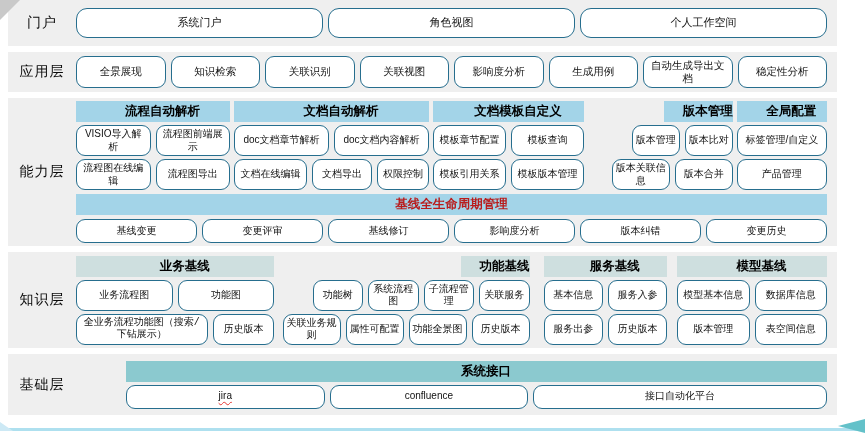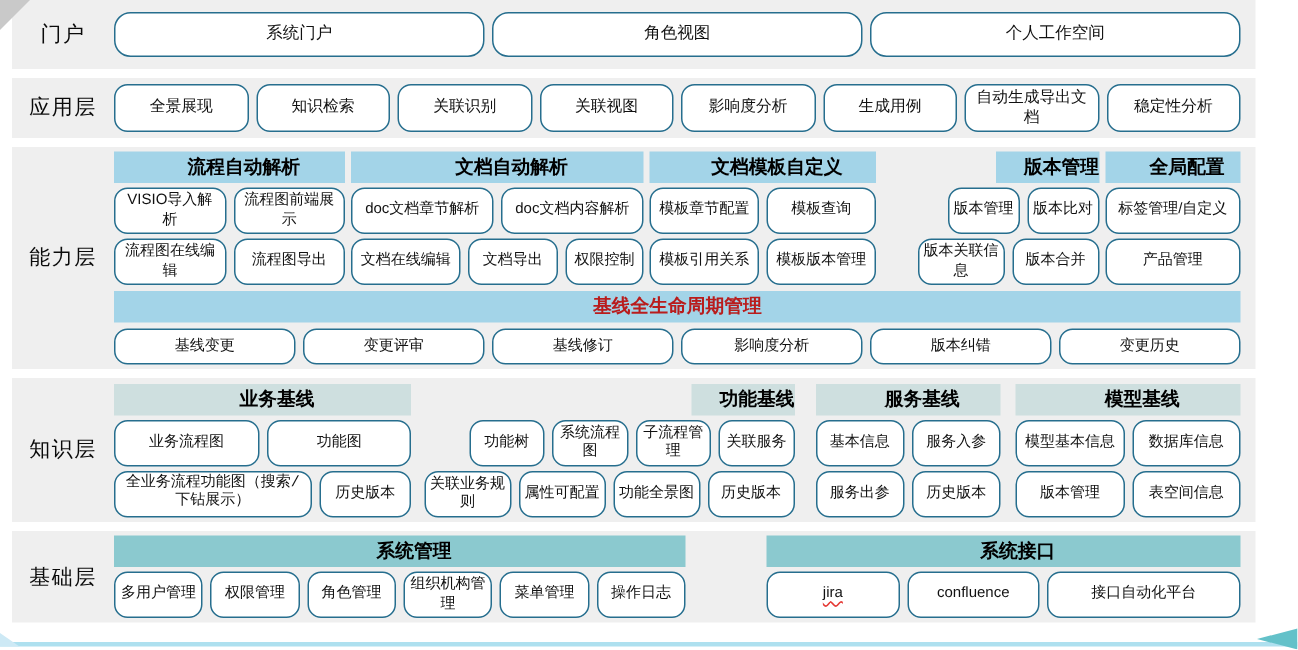--- a/index.html
+++ b/index.html
@@ -225,31 +225,20 @@
           </div>
         </div>
       </div>
   </div>
 </div>
 
 <div class="band band-base">
   <div class="layer-label">基础层</div>
   <div class="content">
     <div class="groups">
-        <div class="group" style="flex: 370 1 0%;">
-          <div class="group-header theme-base">系统管理</div>
-          <div class="btn-row">
-            <div class="btn">多用户管理</div>
-            <div class="btn">权限管理</div>
-            <div class="btn">角色管理</div>
-            <div class="btn">组织机构管理</div>
-            <div class="btn">菜单管理</div>
-            <div class="btn">操作日志</div>
-          </div>
-        </div>
         <div class="group" style="flex: 307 1 0%; margin-left: 50px;">
           <div class="group-header theme-base">系统接口</div>
           <div class="btn-row">
             <div class="btn squiggle">jira</div>
             <div class="btn">confluence</div>
             <div class="btn" style="flex: 1.5 1 0%;">接口自动化平台</div>
           </div>
         </div>
       </div>
   </div>

